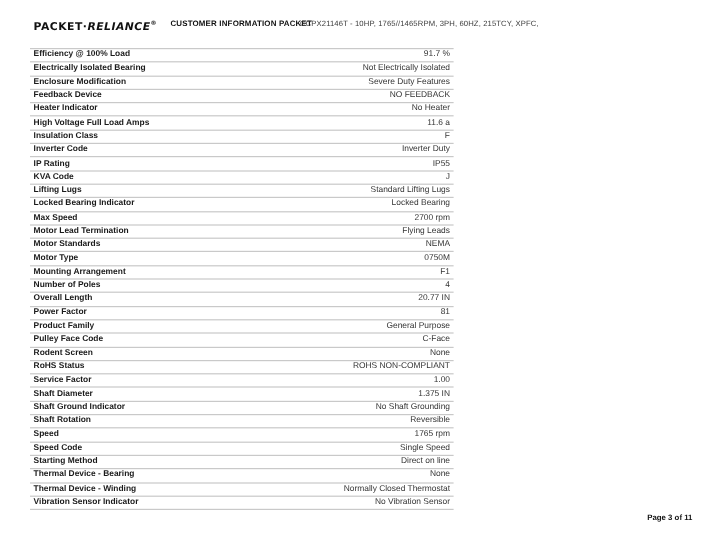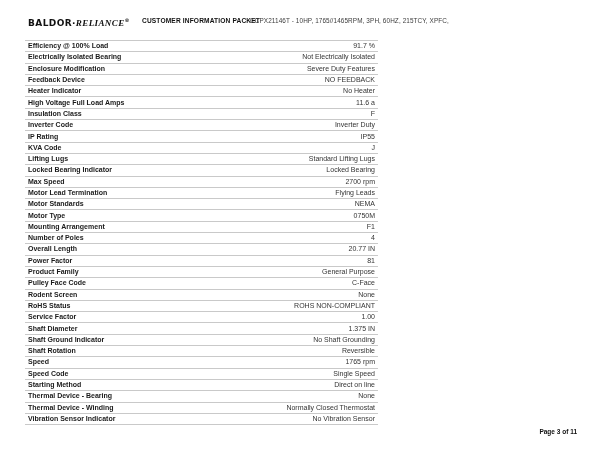--- a/index.html
+++ b/index.html
@@ -14,21 +14,21 @@
   .page { position: absolute; inset: 0; background: var(--background, #fff); }
 
   
   .header { position: absolute; top: 14px; left: 0; right: 0; height: 12px; }
   .logo {
     position: absolute; left: 28px; top: 0;
     font-family: "DejaVu Sans", sans-serif;
     font-weight: bold; font-size: 9px; line-height: 12px;
     letter-spacing: 0.4px; white-space: nowrap; color: #111;
   }
-  .logo .brand-right { font-style: italic; font-family: Liberation Serif, serif; }
+  .logo .brand-right { font-style: italic; }
   .logo .reg { font-size: 5px; vertical-align: super; letter-spacing: 0; }
   .doc-title {
     position: absolute; left: 142px; top: 1px;
     font-weight: bold; font-size: 6.6px; line-height: 11px;
     letter-spacing: 0.15px; white-space: nowrap; color: #111;
   }
   .product-code {
     position: absolute; left: 250px; top: 1px;
     font-size: 6.4px; line-height: 11px;
     letter-spacing: 0.1px; white-space: nowrap; color: #3c3c3c;
@@ -58,21 +58,21 @@
     position: absolute; right: 23px; top: 428px;
     font-weight: bold; font-size: 6.5px; color: #111;
   }
 </style>
 </head>
 <body style="--text: #1a1a1a; --value_text: #333333; --separator: #c9c9c9; --background: #ffffff;">
 
 <div class="page">
 
   <div class="header">
-    <div class="logo"><span>BALDOR</span><span>·</span><span class="brand-right">RELIANCE</span><span class="reg">®</span></div>
+    <div class="logo"><span>PACKET</span><span>·</span><span class="brand-right">RELIANCE</span><span class="reg">®</span></div>
     <div class="doc-title">CUSTOMER INFORMATION PACKET</div>
     <div class="product-code">CCPX21146T - 10HP, 1765//1465RPM, 3PH, 60HZ, 215TCY, XPFC,</div>
   </div>
 
   <div class="spec-table" id="spec-table">
     <div class="spec-row">
       <span class="spec-label">Efficiency @ 100% Load</span>
       <span class="spec-value">91.7 %</span>
     </div>
 

